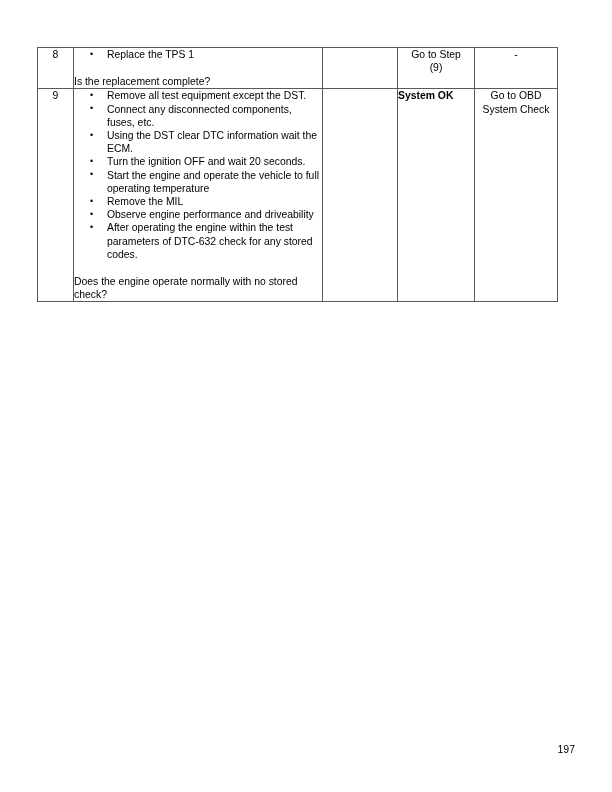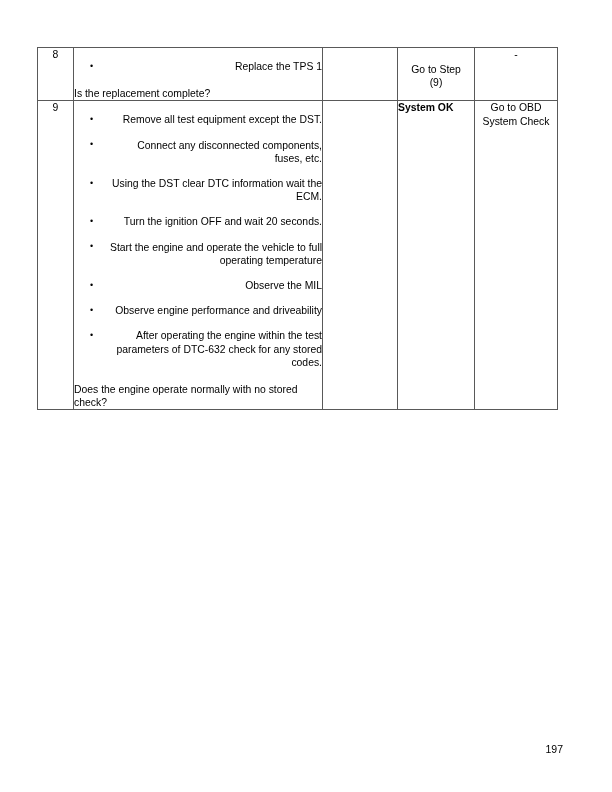--- a/index.html
+++ b/index.html
@@ -75,46 +75,45 @@
 
   
   ul.bullets {
     margin: 0 0 0 0;
     padding: 0 0 0 16px;
     list-style: none;
   }
   ul.bullets li {
     position: relative;
     padding-left: 17px;
-    margin: 12px 0 0 0;
+    margin: 0 0 0 0;
     line-height: 13.2px;
-    text-align: right;
   }
   ul.bullets li::before {
     content: "\2022";
     position: absolute;
     left: 0;
     top: -0.5px;
     font-size: 9px;
     line-height: 13.6px;
   }
   .tail-text {
     margin-top: 14px;
     line-height: 13.2px;
   }
 
   .yes-sub {
     display: block;
   }
-  .nowrap-line { display: block; margin-top: 15px; }
+  .nowrap-line { display: block; }
 
   
   .page-number {
     position: absolute;
-    right: 49px;
+    right: 37px;
     top: 743px;
     font-size: 10.5px;
     line-height: 13px;
     text-align: right;
   }
 </style>
 </head>
 <body>
 
 <div class="page">
@@ -152,21 +151,21 @@
       <tr>
         <td class="cell-step">9</td>
 
         <td class="cell-action">
           <ul class="bullets">
             <li>Remove all test equipment except the DST.</li>
             <li>Connect any disconnected components, fuses, etc.</li>
             <li>Using the DST clear DTC information wait the ECM.</li>
             <li>Turn the ignition OFF and wait 20 seconds.</li>
             <li>Start the engine and operate the vehicle to full operating temperature</li>
-            <li>Observe the MIL</li>
+            <li>Remove the MIL</li>
             <li>Observe engine performance and driveability</li>
             <li>After operating the engine within the test parameters of DTC-632 check for any stored codes.</li>
           </ul>
           <div class="tail-text">Does the engine operate normally with no stored check?</div>
         </td>
 
         <td class="cell-value"></td>
 
         <td class="cell-yes left">System OK</td>
 

